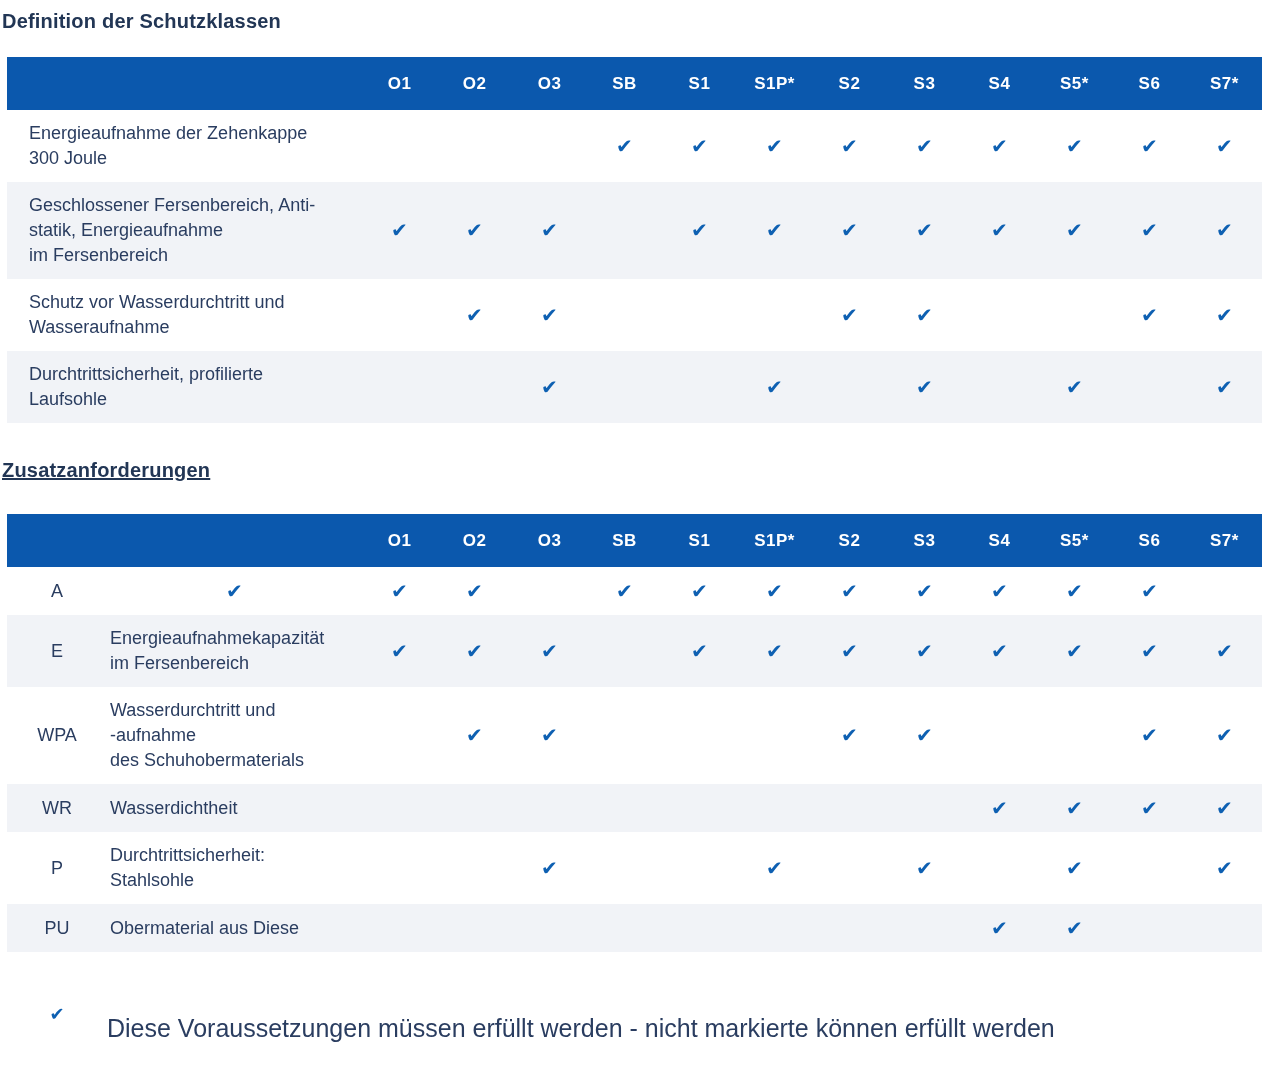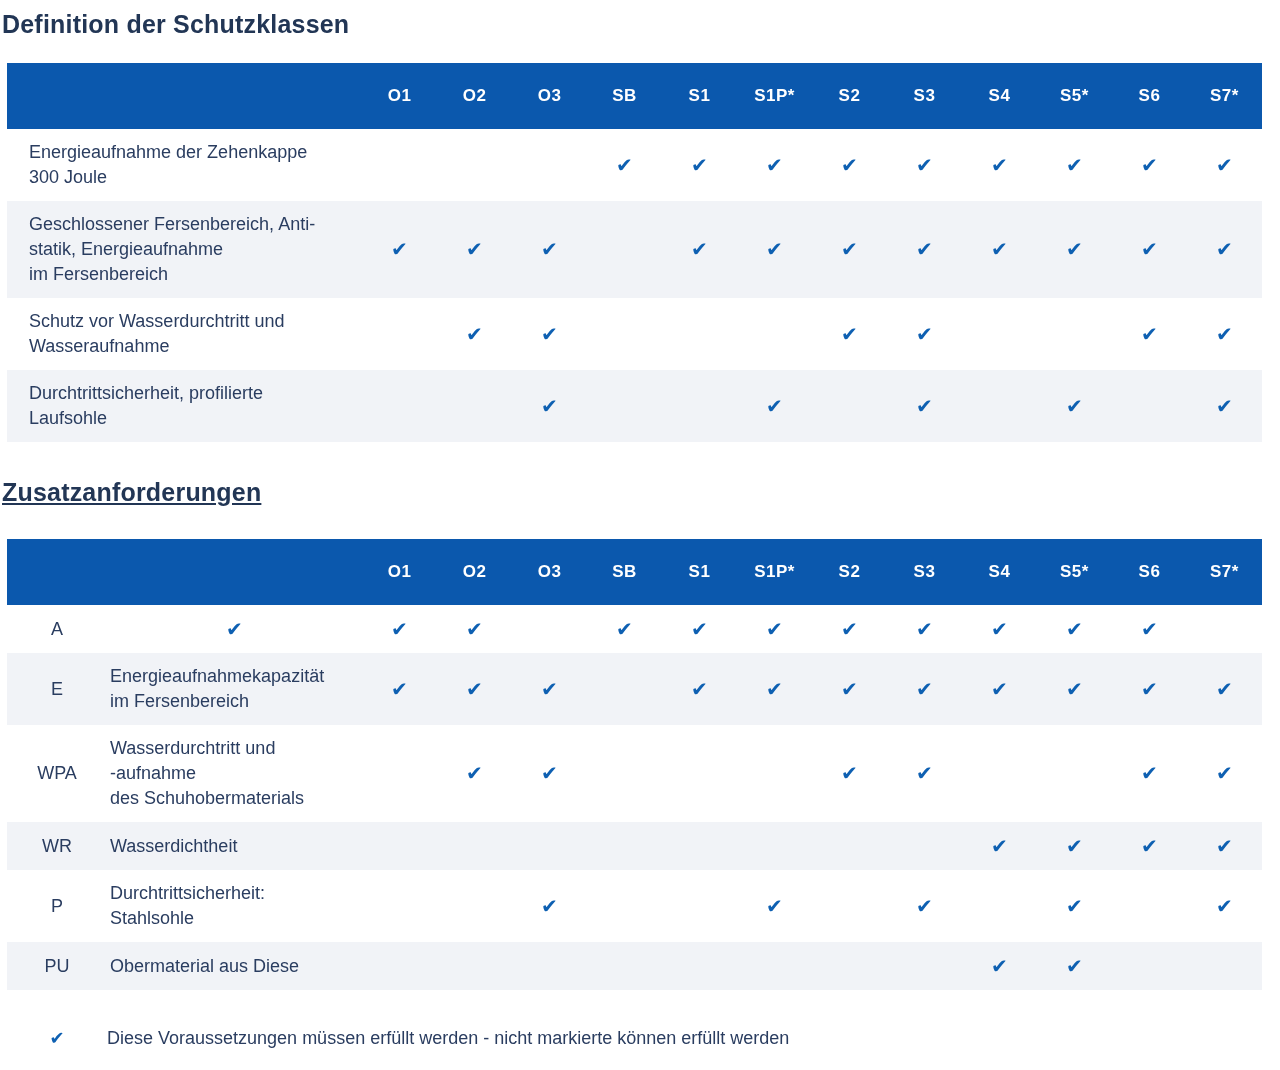--- a/index.html
+++ b/index.html
@@ -12,31 +12,31 @@
   }
   *{box-sizing:border-box;}
   html,body{margin:0;padding:0;background:#ffffff;}
   body{
     width:1280px;height:1070px;overflow:hidden;
     font-family:"Liberation Sans","DejaVu Sans",sans-serif;
     color:var(--text);
     padding:2px 0 0 2px;
   }
   h1.page-title{
-    font-size:25px;font-weight:700;color:var(--title);
+    font-size:20px;font-weight:700;color:var(--title);
     margin:8px 0 24px 0;letter-spacing:0.2px;
   }
   h1.page-title.second{margin-top:36px;margin-bottom:32px;text-decoration:underline;}
   .table{margin-left:5px;width:1255px;}
   .table .thead,.table .tr{display:grid;align-items:center;}
   .table.no-code .thead,.table.no-code .tr{grid-template-columns:355px repeat(12,75px);}
   .table.with-code .thead,.table.with-code .tr{grid-template-columns:100px 255px repeat(12,75px);}
   .table .thead{
     background:var(--header-bg);color:var(--header-text);
-    height:66px;
+    height:53px;
   }
   .th{
     text-align:center;font-size:17px;font-weight:700;letter-spacing:0.5px;
   }
   .tr{background:#ffffff;min-height:48px;}
   .tr.striped{background:var(--stripe);}
   .td-label{
     padding:11px 8px 11px 22px;
     font-size:18px;line-height:25px;
     white-space:pre-line;
@@ -51,21 +51,21 @@
     font-family:"DejaVu Sans",sans-serif;
     font-size:20px;font-weight:700;line-height:1;
     display:inline-block;
   }
   .legend{
     margin-left:5px;margin-top:36px;width:1255px;
     display:grid;grid-template-columns:100px auto;align-items:center;
   }
   .legend .check{font-size:18px;}
   .legend-check-cell{text-align:center;}
-  .legend-text{font-size:18px;line-height:25px;}
+  .legend-text{font-size:25px;line-height:25px;margin-top:28px;}
 </style>
 </head>
 <body>
 
 <h1 class="page-title">Definition der Schutzklassen</h1>
 
 <section class="table no-code">
   <div class="thead">
       <div style="grid-column: span 1;"></div>
       <div class="th">O1</div>

